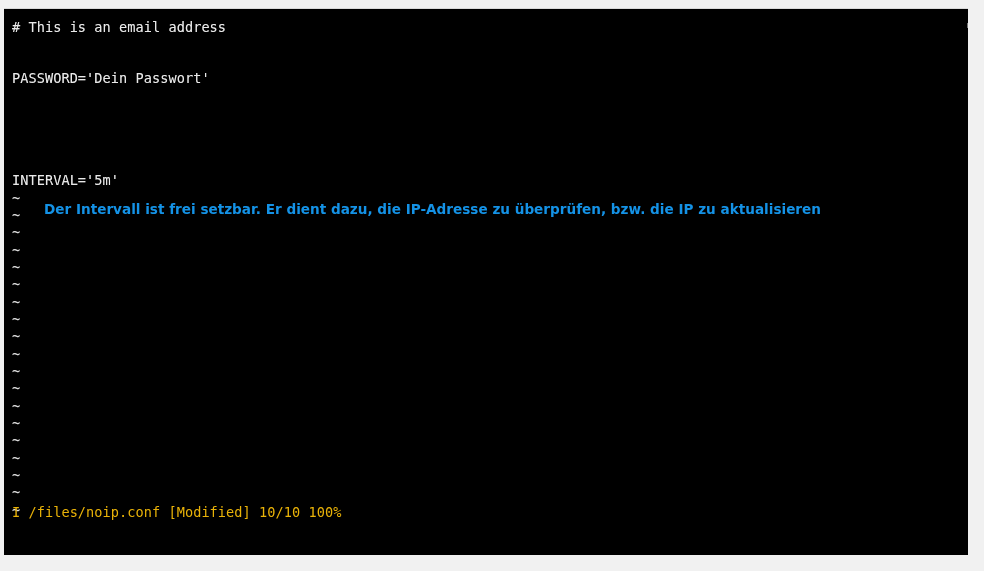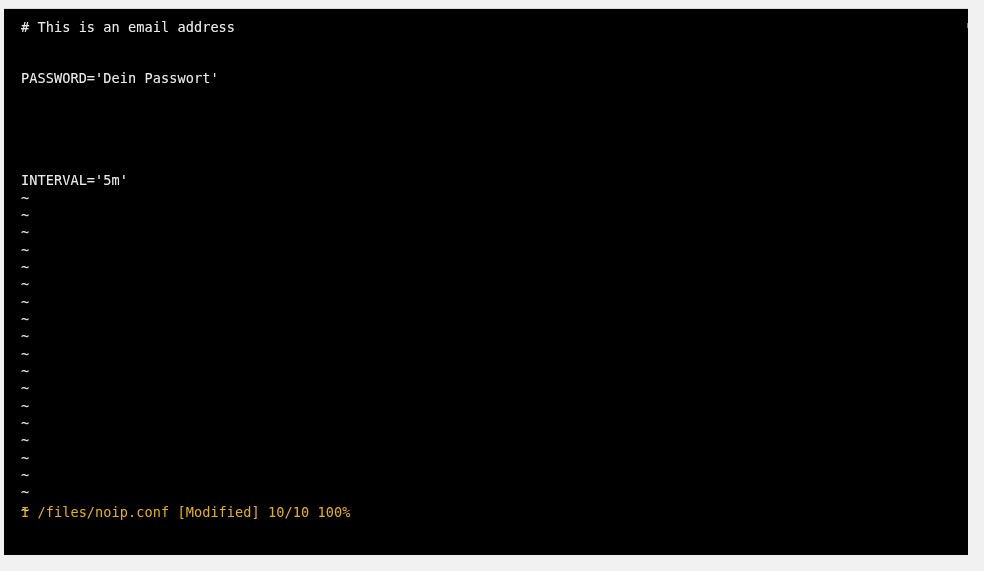--- a/index.html
+++ b/index.html
@@ -39,21 +39,21 @@
     left: 4px;
     top: 9px;
     width: 964px;
     height: 546px;
     background: #000000;
     overflow: hidden;
   }
 
   #buffer {
     position: absolute;
-    left: 11px;
+    left: 2px;
     top: 0;
     width: 964px;
     height: 506px;
   }
 
   .line {
     position: absolute;
     left: 6px;
     height: 17px;
     line-height: 17px;
@@ -139,17 +139,18 @@
       <div class="line tilde" style="top:423px;">~</div>
       <div class="line tilde" style="top:441px;">~</div>
       <div class="line tilde" style="top:458px;">~</div>
       <div class="line tilde" style="top:475px;">~</div>
       <div class="line tilde" style="top:493px;">~</div>
 
       <div id="status-line" style="top:495px;">I /files/noip.conf [Modified] 10/10 100%</div>
 
     </div>
 
+    <div id="annotation">Der Intervall ist frei setzbar. Er dient dazu, die IP-Adresse zu überprüfen, bzw. die IP zu aktualisieren</div>
 
     <div id="scroll-artifact"></div>
 
   </div>
 </div>
 
 </body></html>

